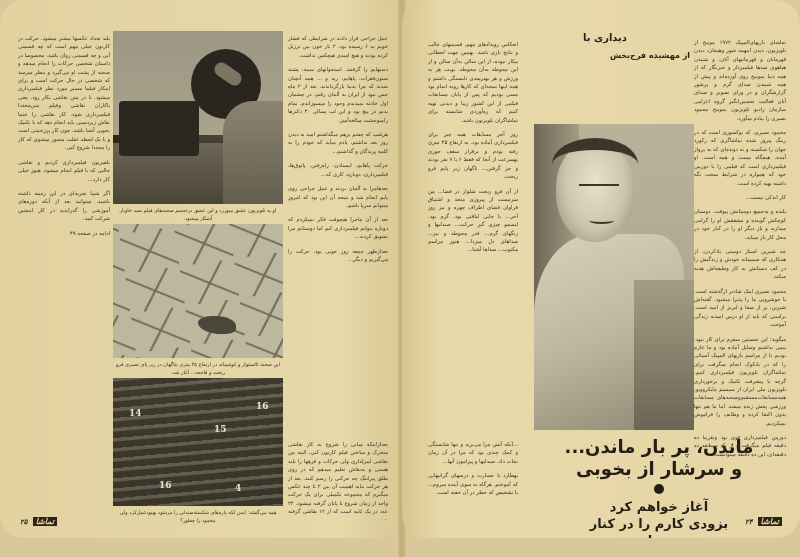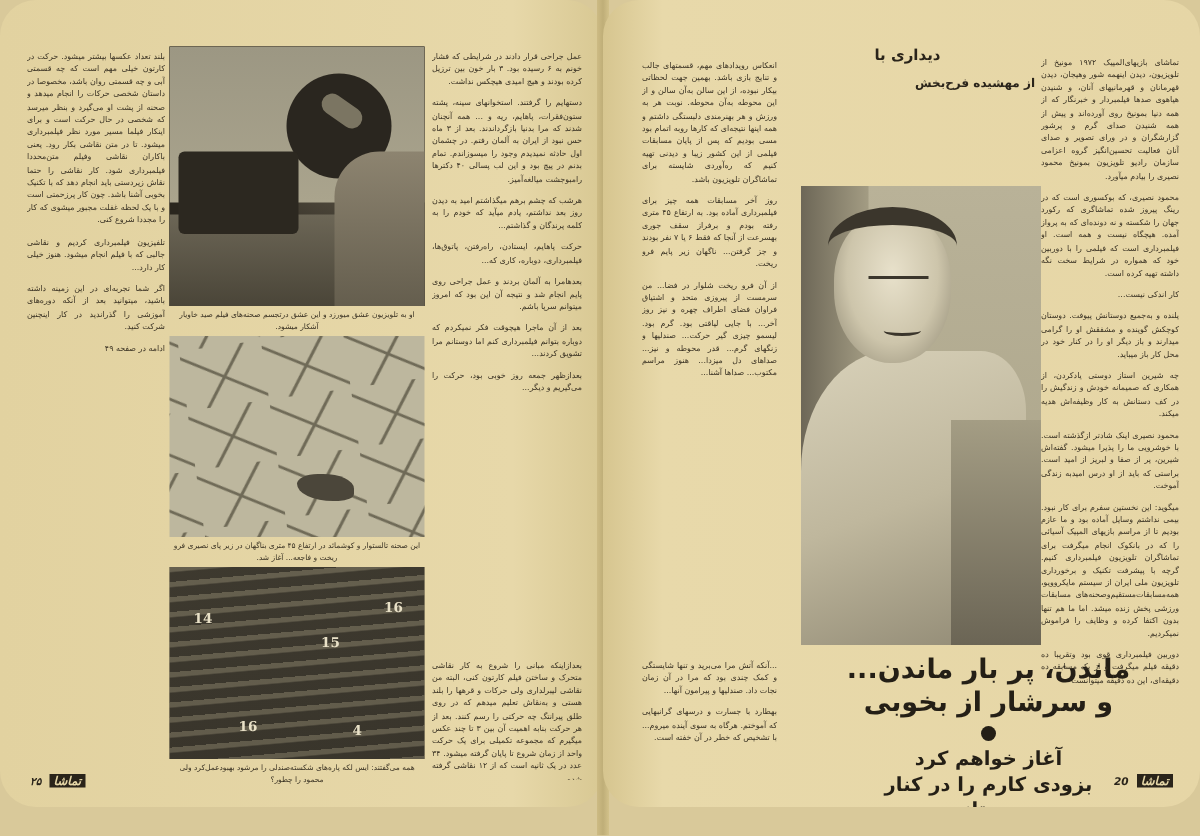--- a/index.html
+++ b/index.html
@@ -154,16 +154,16 @@
       <p>کار اندکی نیست...</p>
       <p>یلنده و به‌جمیع دوستانش پیوفت. دوستان کوچکش گوینده و مشفقش او را گرامی میدارند و باز دیگر او را در کنار خود در محل کار باز میباید.</p>
       <p>چه شیرین استاز دوستی یادکردن، از همکاری که صمیمانه خودش و زندگیش را در کف دستانش به کار وظیفه‌اش هدیه میکند.</p>
       <p>محمود نصیری اینک شادتر ازگذشته است. با خوشرویی ما را پذیرا میشود. گفته‌اش شیرین، پر از صفا و لبریز از امید است. براستی که باید از او درس امیدبه زندگی آموخت.</p>
       <p>میگوید: این نخستین سفرم برای کار نبود. بیمی نداشتم وسایل آماده بود و ما عازم بودیم تا از مراسم بازیهای المپیک آسیائی را که در بانکوک انجام میگرفت برای تماشاگران تلویزیون فیلمبرداری کنیم. گرچه با پیشرفت تکنیک و برخورداری تلویزیون ملی ایران از سیستم مایکروویو، همه‌مسابقات‌مستقیم‌و‌صحنه‌های مسابقات ورزشی پخش زنده میشد. اما ما هم تنها بدون اکتفا کرده و وظایف را فراموش نمیکردیم.</p>
       <p>دوربین فیلمبرداری قوی بود وتقریبا ده دقیقه فیلم میگرفت و از یک مسابقه ده دقیقه‌ای، این ده دقیقه میتوانست</p>
     </div>
 
     <div class="footer" style="right:18px;">
       <span class="logo">تماشا</span>
-      <span class="pagenum">20</span>
+      <span class="pagenum">۲۴</span>
     </div>
   </div>
 </div>
 
 </body></html>

